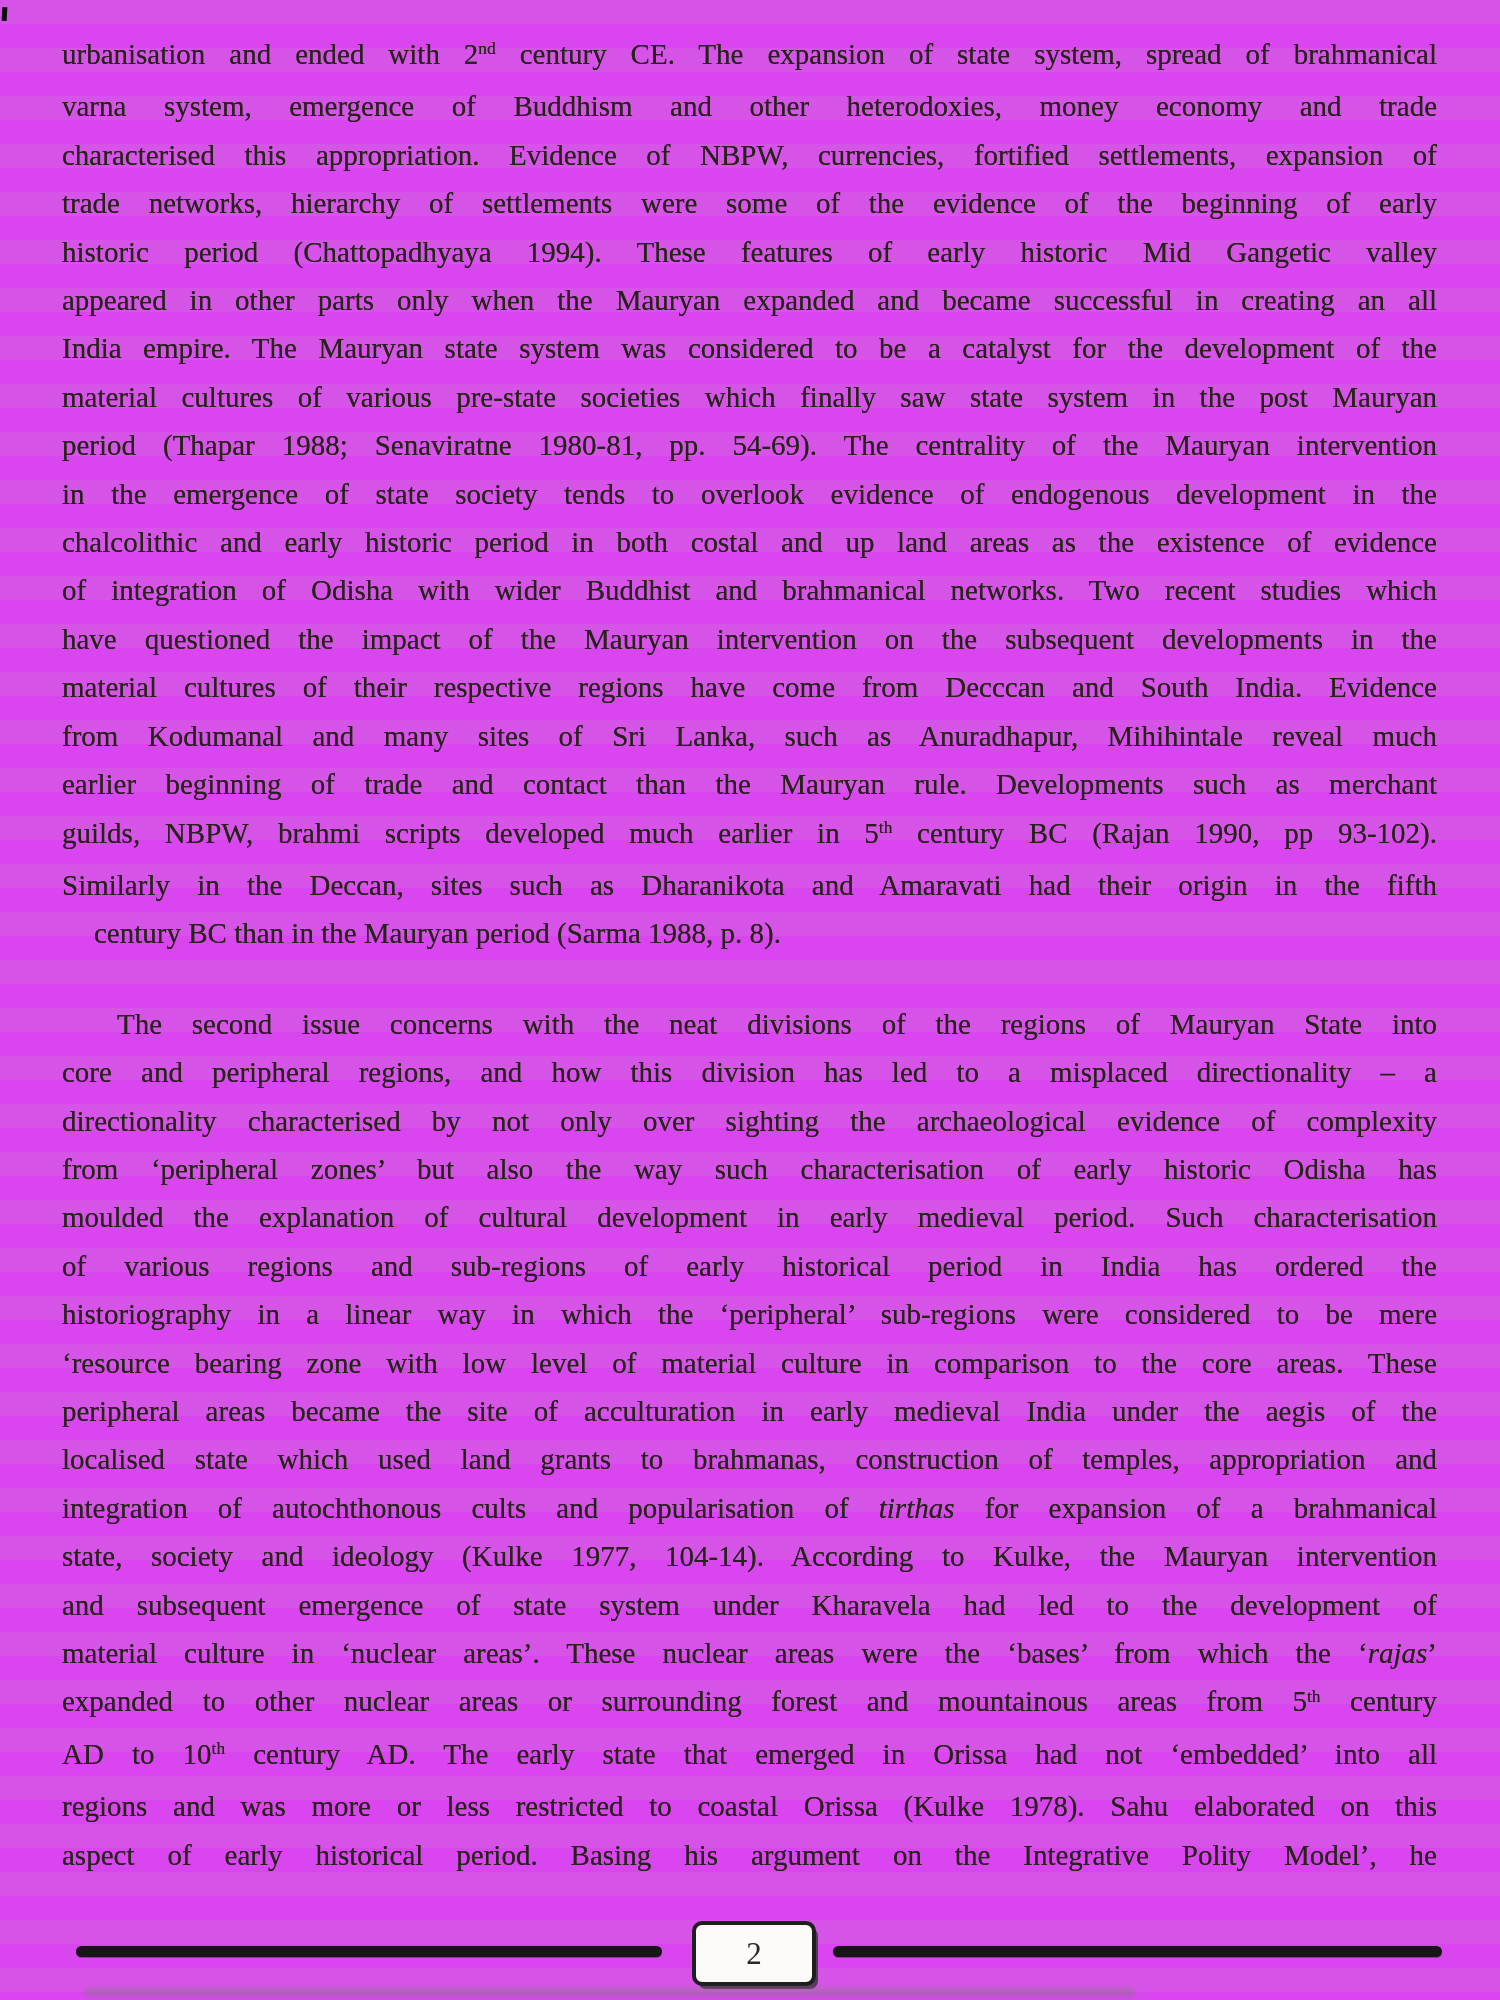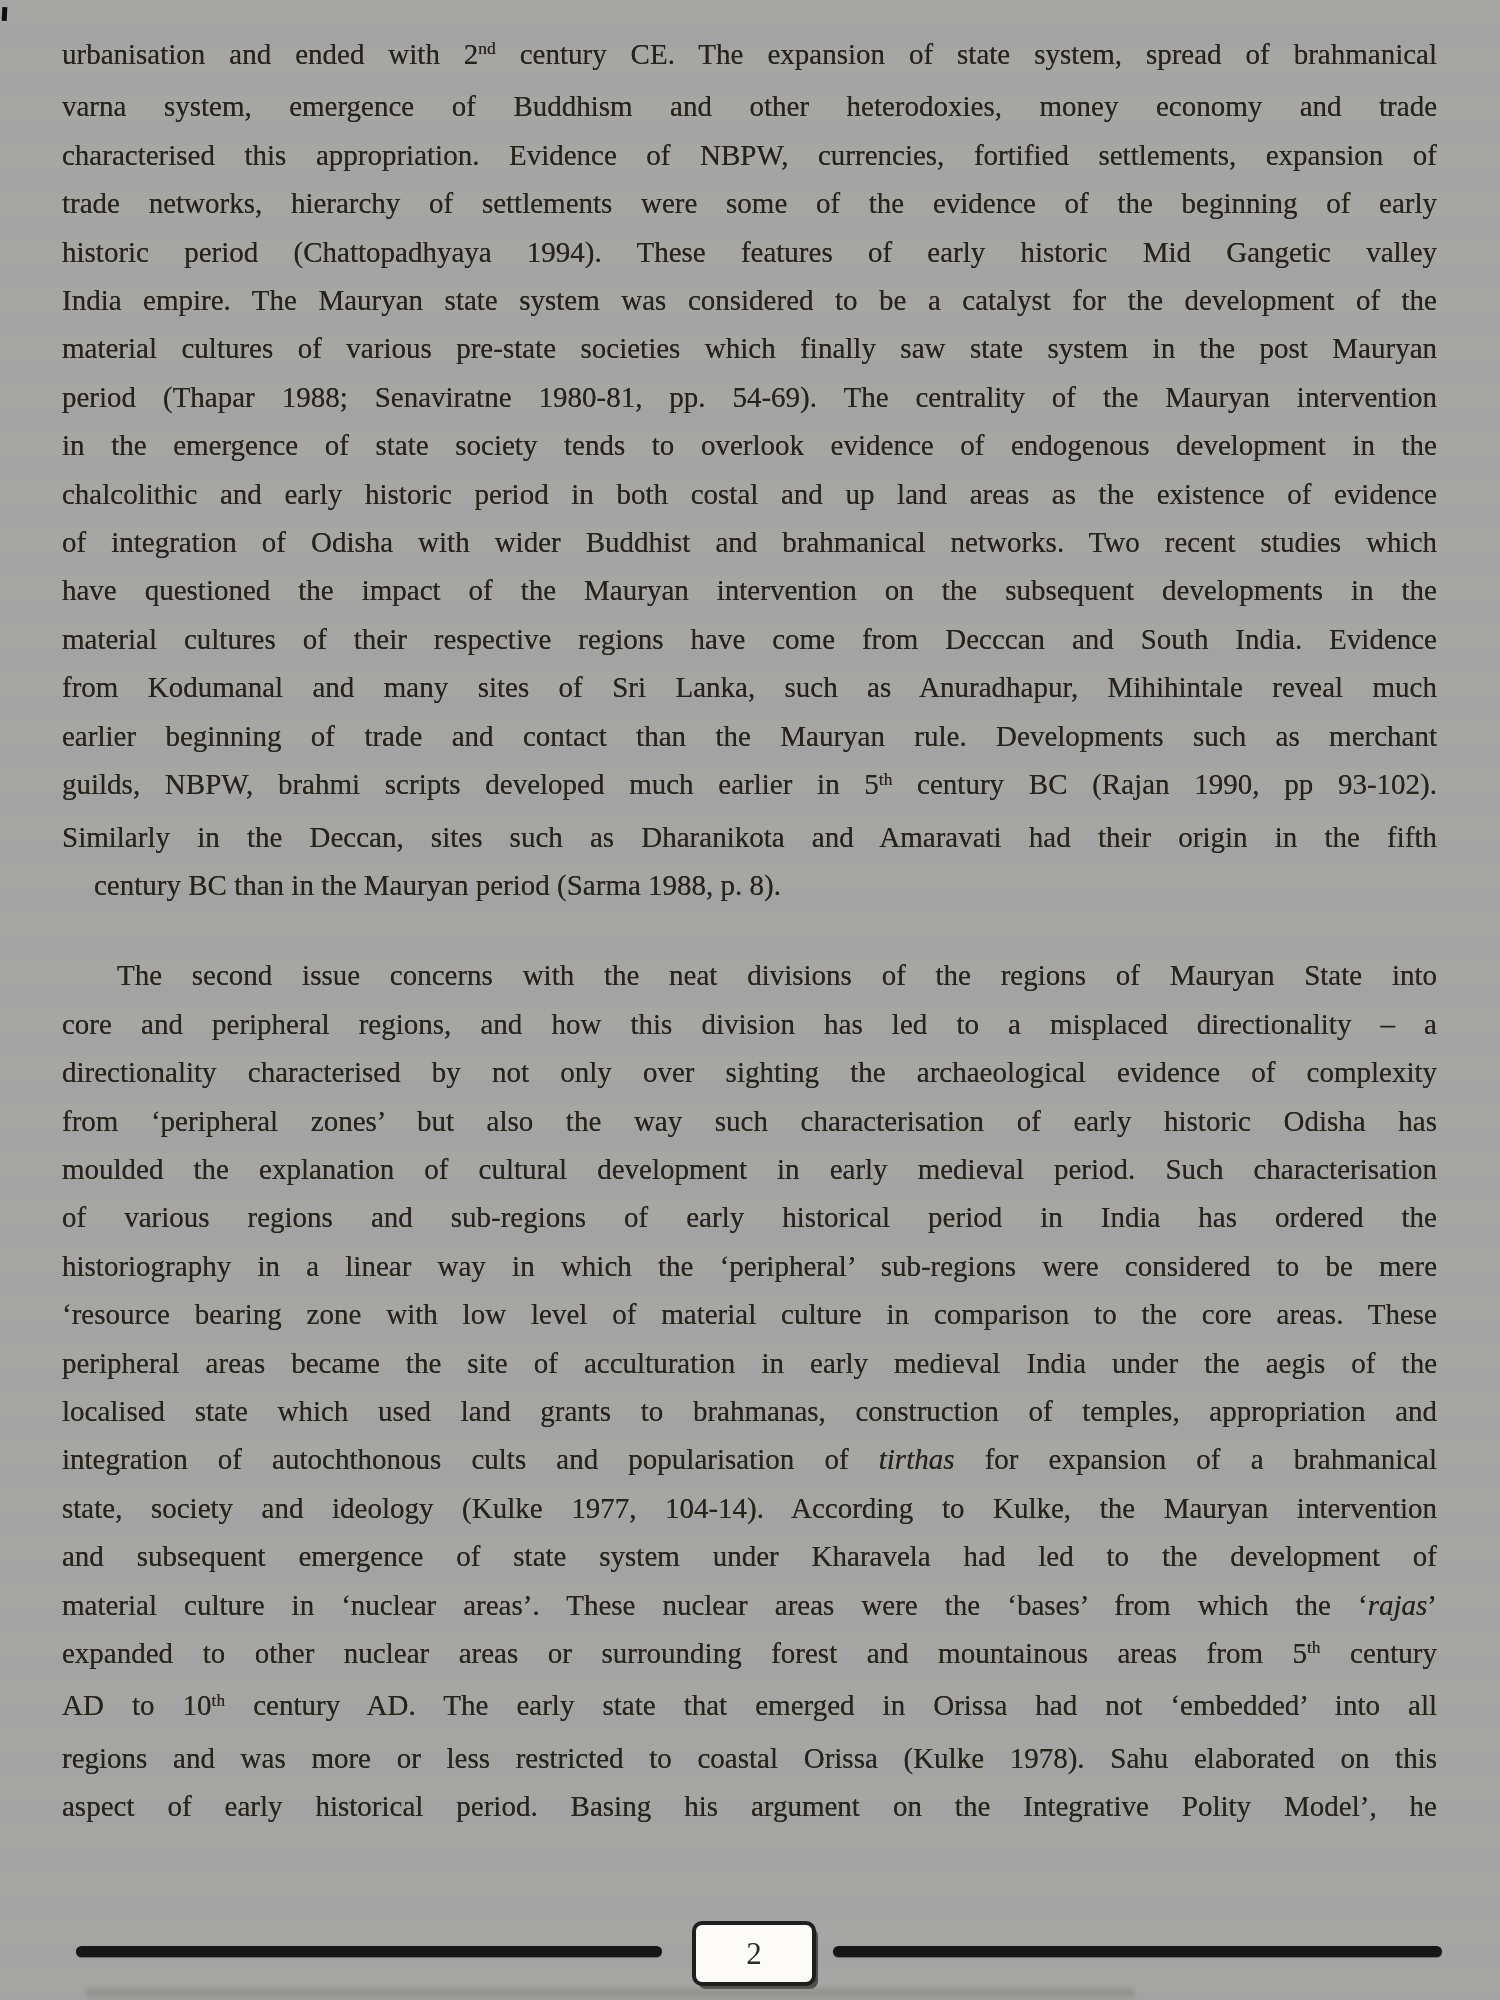--- a/index.html
+++ b/index.html
@@ -1,20 +1,20 @@
 <!DOCTYPE html>
 <html><head>
 <meta charset="utf-8">
 <style>
   html, body { margin: 0; padding: 0; }
   .page {
     position: relative;
     width: 1500px;
     height: 2000px;
-    background: #a3a3a3;
+    background: #d946ef;
     overflow: hidden;
     font-family: "Liberation Serif", "DejaVu Serif", serif;
     color: #262319;
   }
   
   .page::before {
     content: "";
     position: absolute;
     inset: 0;
     background: repeating-linear-gradient(
@@ -90,20 +90,21 @@
 <div class="page">
   <div class="scan-mark"></div>
 
   <div class="text-block" id="text-block">
       <div class="paragraph">
         <div class="line"><span class="seg">urbanisation and ended with 2</span><span class="seg sup">nd</span><span class="seg"> century CE. The expansion of state system, spread of brahmanical</span></div>
         <div class="line"><span class="seg">varna system, emergence of Buddhism and other heterodoxies, money economy and trade</span></div>
         <div class="line"><span class="seg">characterised this appropriation. Evidence of NBPW, currencies, fortified settlements, expansion of</span></div>
         <div class="line"><span class="seg">trade networks, hierarchy of settlements were some of the evidence of the beginning of early</span></div>
         <div class="line"><span class="seg">historic period (Chattopadhyaya 1994). These features of early historic Mid Gangetic valley</span></div>
+        <div class="line"><span class="seg">appeared in other parts only when the Mauryan expanded and became successful in creating an all</span></div>
         <div class="line"><span class="seg">India empire. The Mauryan state system was considered to be a catalyst for the development of the</span></div>
         <div class="line"><span class="seg">material cultures of various pre-state societies which finally saw state system in the post Mauryan</span></div>
         <div class="line"><span class="seg">period (Thapar 1988; Senaviratne 1980-81, pp. 54-69). The centrality of the Mauryan intervention</span></div>
         <div class="line"><span class="seg">in the emergence of state society tends to overlook evidence of endogenous development in the</span></div>
         <div class="line"><span class="seg">chalcolithic and early historic period in both costal and up land areas as the existence of evidence</span></div>
         <div class="line"><span class="seg">of integration of Odisha with wider Buddhist and brahmanical networks. Two recent studies which</span></div>
         <div class="line"><span class="seg">have questioned the impact of the Mauryan intervention on the subsequent developments in the</span></div>
         <div class="line"><span class="seg">material cultures of their respective regions have come from Decccan and South India. Evidence</span></div>
         <div class="line"><span class="seg">from Kodumanal and many sites of Sri Lanka, such as Anuradhapur, Mihihintale reveal much</span></div>
         <div class="line"><span class="seg">earlier beginning of trade and contact than the Mauryan rule. Developments such as merchant</span></div>

